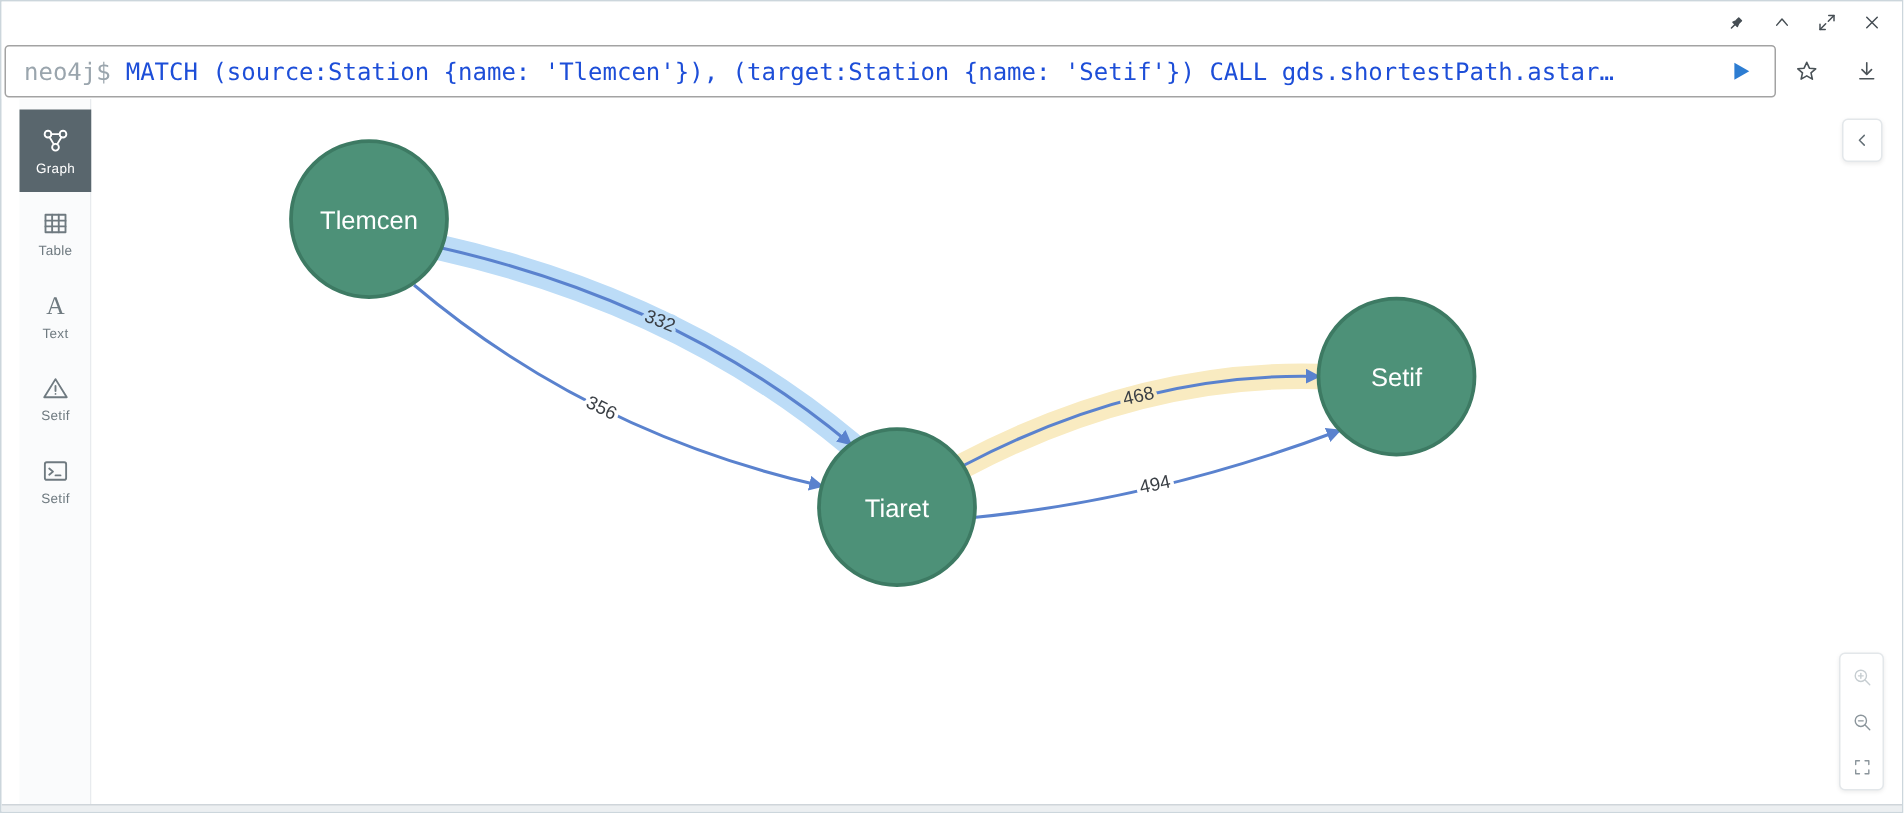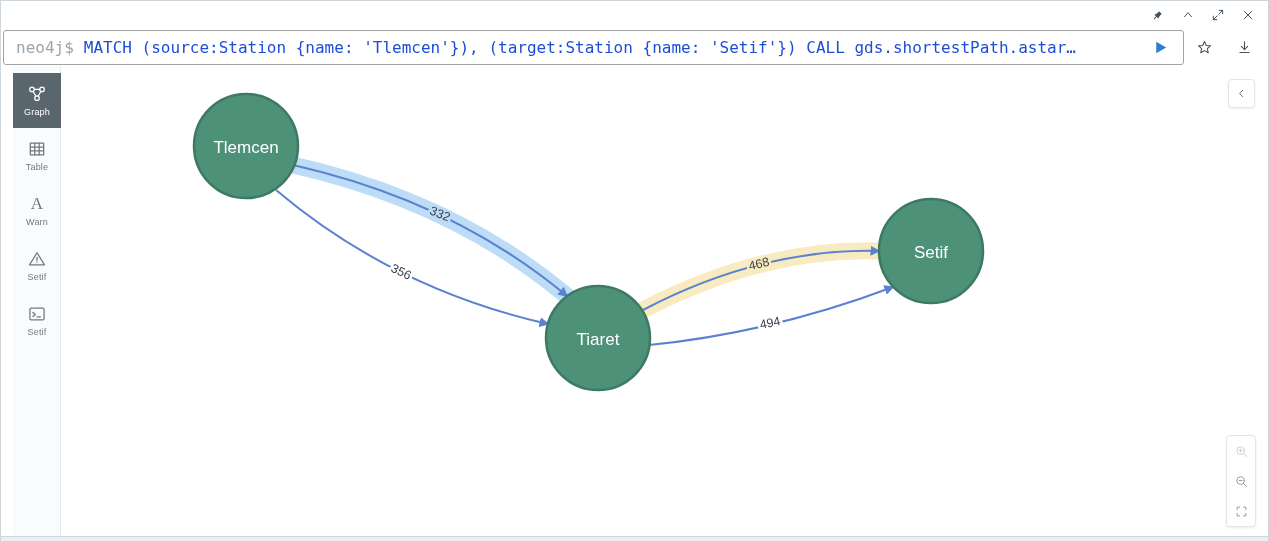--- a/index.html
+++ b/index.html
@@ -132,21 +132,21 @@
             <rect x="4" y="5" width="16" height="14"></rect>
             <line x1="4" y1="9.7" x2="20" y2="9.7"></line>
             <line x1="4" y1="14.3" x2="20" y2="14.3"></line>
             <line x1="9.3" y1="5" x2="9.3" y2="19"></line>
             <line x1="14.6" y1="5" x2="14.6" y2="19"></line>
           </svg>
         <span class="sidebar-label">Table</span>
       </button>
       <button class="sidebar-item">
         <span class="a-glyph">A</span>
-        <span class="sidebar-label">Warn</span>
+        <span class="sidebar-label">Text</span>
       </button>
       <button class="sidebar-item">
         <svg viewBox="0 0 24 24">
             <path d="M12 4.5 L21 19 H3 Z"></path>
             <line x1="12" y1="10" x2="12" y2="14"></line>
             <circle cx="12" cy="16.3" r="0.7" fill="currentColor" stroke="none"></circle>
           </svg>
         <span class="sidebar-label">Setif</span>
       </button>
       <button class="sidebar-item">

